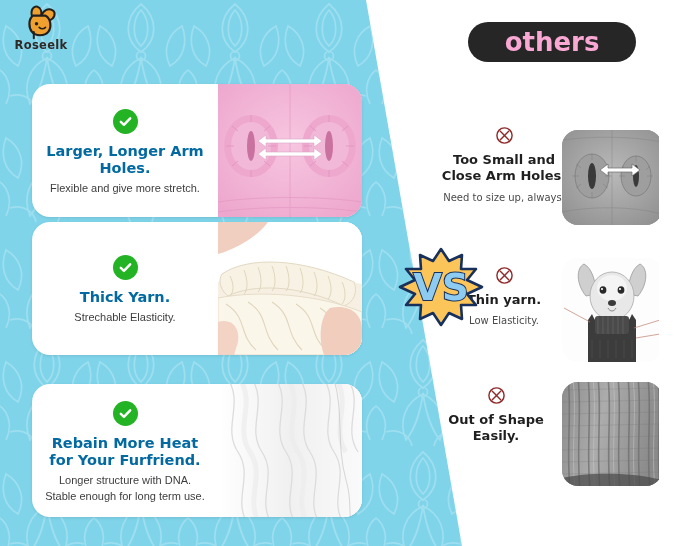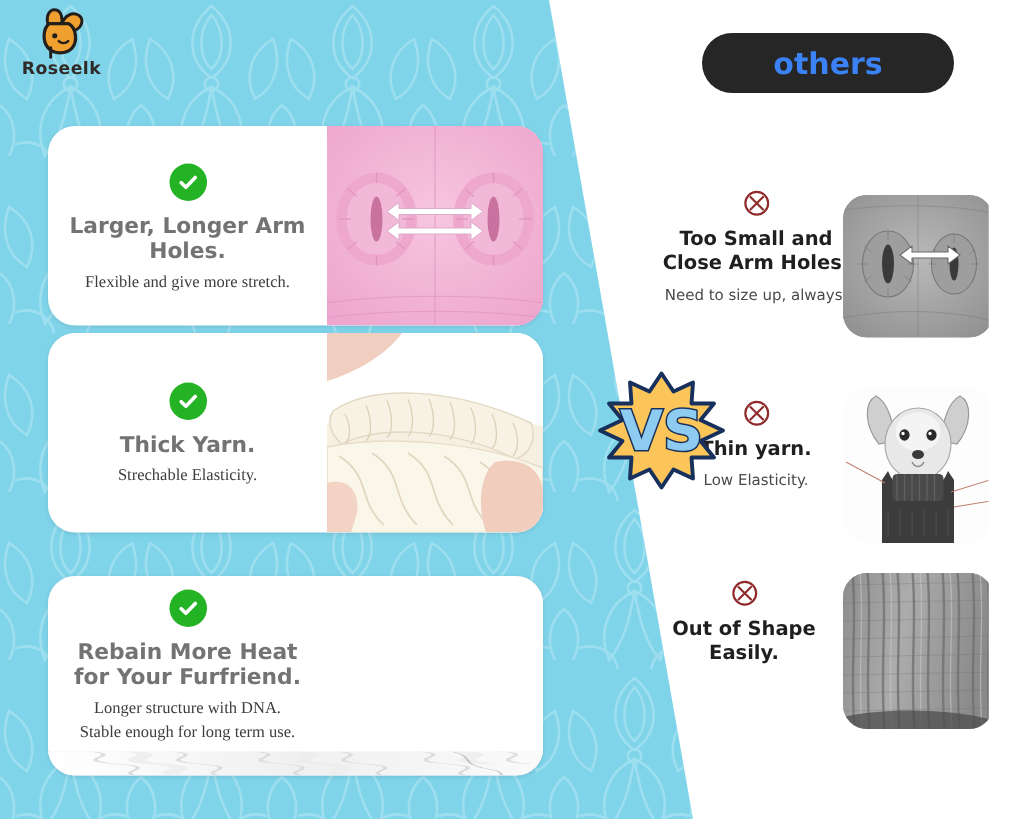--- a/index.html
+++ b/index.html
@@ -92,41 +92,41 @@
     width: 168px;
     height: 40px;
     border-radius: 21px;
     background: #262626;
     display: flex;
     align-items: center;
     justify-content: center;
     z-index: 6;
   }
   .others-pill span {
-    color: #3b82f6;
-    font-size: 20px;
+    color: #f9a8d4;
+    font-size: 26px;
     font-weight: bold;
     font-family: "DejaVu Sans", sans-serif;
   }
 
   
   .card {
     position: absolute;
     left: 32px;
     width: 330px;
     border-radius: 18px;
     background: #ffffff;
     overflow: hidden;
     display: flex;
     box-shadow: 0 1px 3px rgba(0,0,0,.10);
     z-index: 5;
   }
   .card-1 { top: 84px;  height: 133px; }
   .card-2 { top: 222px; height: 133px; }
-  .card-3 { top: 384px; height: 133px; flex-direction: column; }
+  .card-3 { top: 384px; height: 133px; }
 
   .card-text {
     width: 186px;
     flex: none;
     padding: 9px 7px 6px 7px;
     box-sizing: border-box;
     display: flex;
     flex-direction: column;
     align-items: center;
     justify-content: center;
@@ -137,34 +137,34 @@
     border-radius: 50%;
     background: #24b324;
     display: flex;
     align-items: center;
     justify-content: center;
     margin-bottom: 9px;
     flex: none;
   }
   .check svg { display: block; }
   .card-title {
-    color: #737373;
+    color: #0369a1;
     font-size: 14.5px;
     font-weight: bold;
     text-align: center;
     line-height: 1.18;
     font-family: "DejaVu Sans", sans-serif;
   }
   .card-sub {
     color: #3d3d3d;
     font-size: 11px;
     text-align: left;
     line-height: 1.3;
     margin-top: 4px;
-    font-family: Liberation Serif, serif;
+    font-family: Liberation Sans, sans-serif;
   }
   .card-photo {
     flex: 1 1 auto;
     position: relative;
     overflow: hidden;
   }
 
   
   .photo-pink { background: #f3b4d6; }
   

